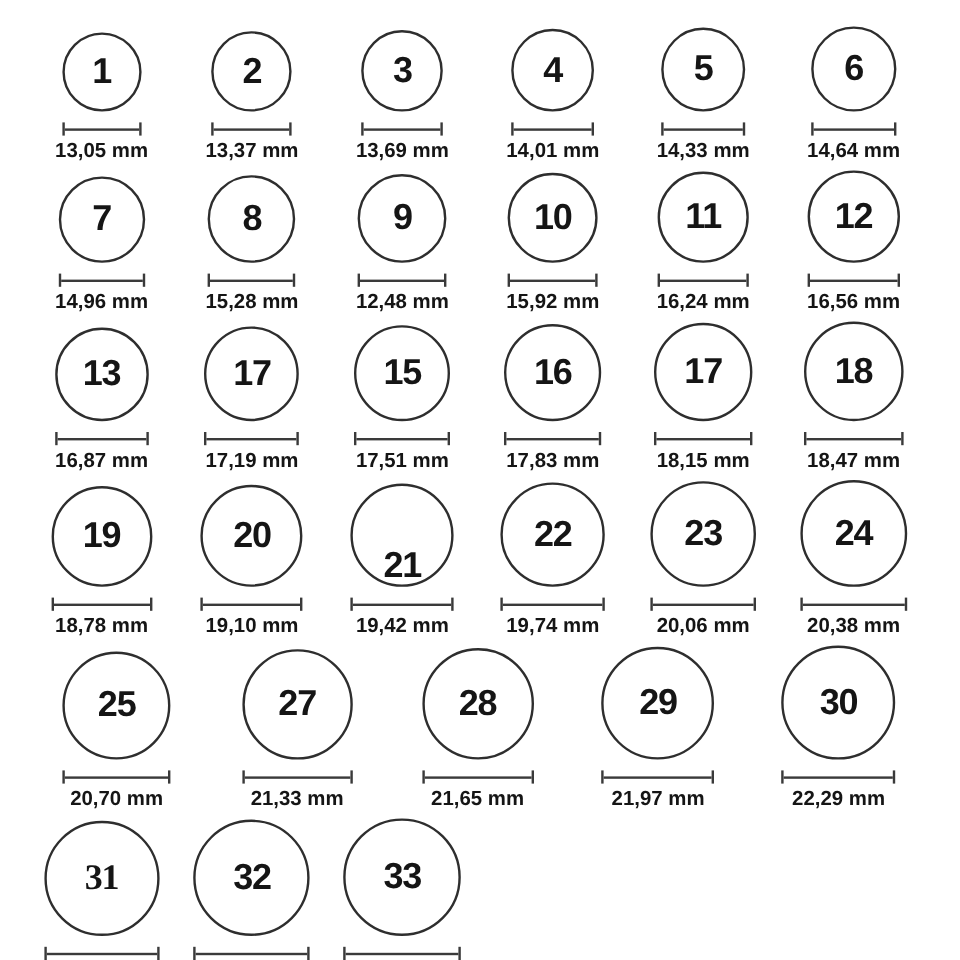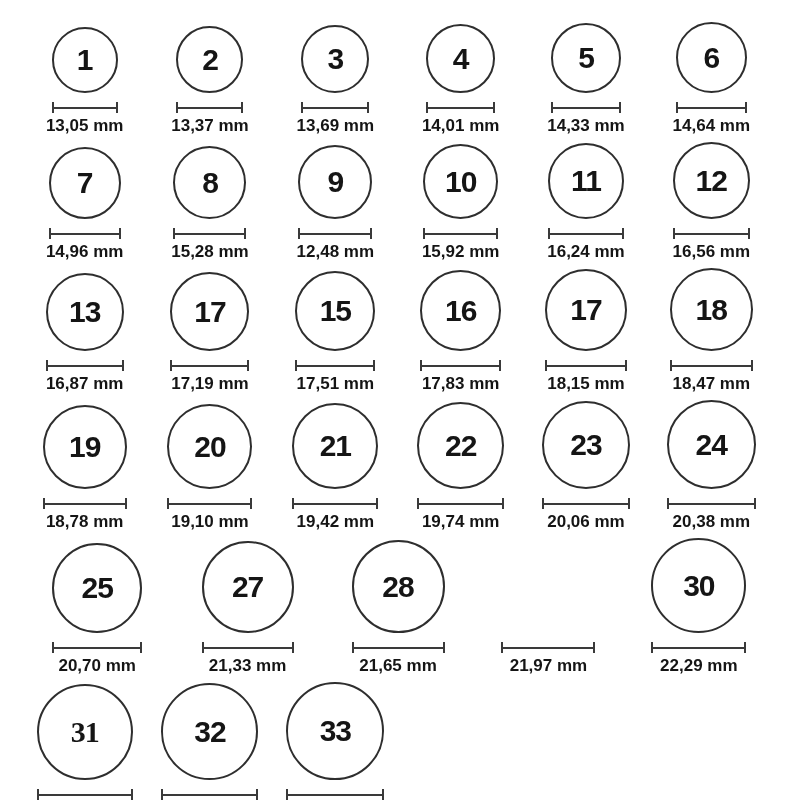--- a/index.html
+++ b/index.html
@@ -180,21 +180,21 @@
     <div class="mm">18,78 mm</div>
   </div>
         <div class="cell">
     <div class="circle" style="width: 85px; height: 85px;">
       <span class="num">20</span>
     </div>
     <div class="dim" style="width: 85px;"></div>
     <div class="mm">19,10 mm</div>
   </div>
         <div class="cell">
-    <div class="circle" style="width: 86px; height: 86px;">
+    <div class="circle" style="width: 86px; height: 86px; align-items: flex-end;">
       <span class="num">21</span>
     </div>
     <div class="dim" style="width: 86px;"></div>
     <div class="mm">19,42 mm</div>
   </div>
         <div class="cell">
     <div class="circle" style="width: 87px; height: 87px;">
       <span class="num">22</span>
     </div>
     <div class="dim" style="width: 87px;"></div>
@@ -231,20 +231,23 @@
     <div class="mm">21,33 mm</div>
   </div>
         <div class="cell">
     <div class="circle" style="width: 93px; height: 93px;">
       <span class="num">28</span>
     </div>
     <div class="dim" style="width: 93px;"></div>
     <div class="mm">21,65 mm</div>
   </div>
         <div class="cell">
+    <div class="circle" style="width: 94px; height: 94px;">
+      <span class="num">29</span>
+    </div>
     <div class="dim" style="width: 94px;"></div>
     <div class="mm">21,97 mm</div>
   </div>
         <div class="cell">
     <div class="circle" style="width: 95px; height: 95px;">
       <span class="num">30</span>
     </div>
     <div class="dim" style="width: 95px;"></div>
     <div class="mm">22,29 mm</div>
   </div>

